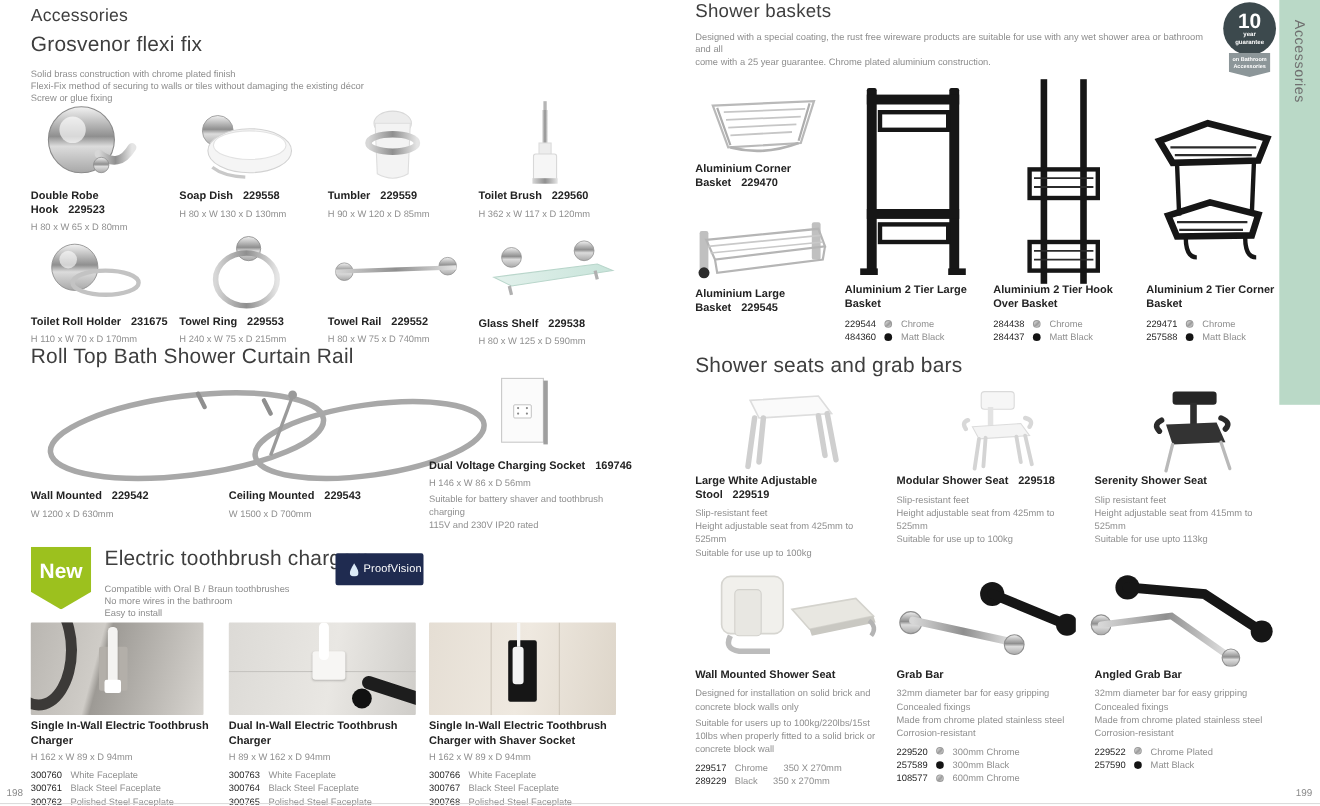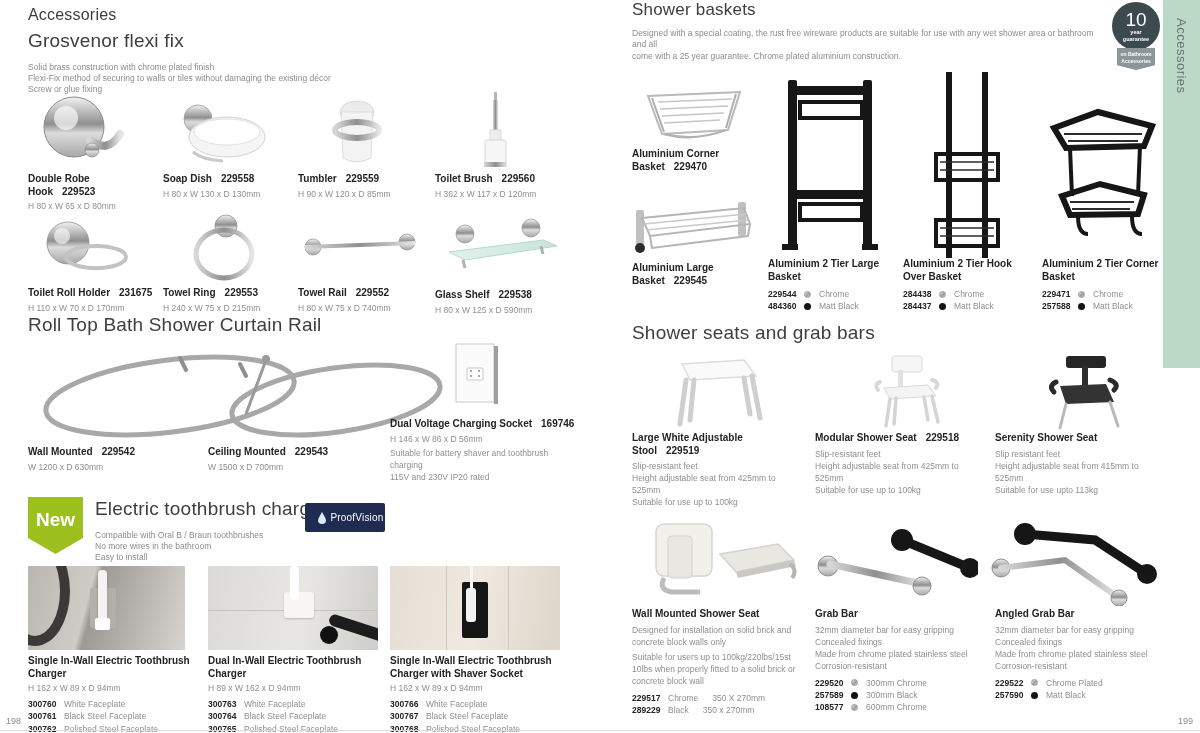--- a/index.html
+++ b/index.html
@@ -10,41 +10,41 @@
   .page-title { font-size:16px; font-weight:400; color:#3e3e3e; letter-spacing:.2px; }
   .sec-title { font-size:19px; font-weight:400; color:#3e3e3e; letter-spacing:.2px; }
   .bullets div { font-size:8.5px; color:#8d8d8d; line-height:1.32; }
   .pname { font-size:10px; font-weight:bold; color:#232323; line-height:1.25; }
   .pcode { margin-left:9px; }
   .dims { font-size:8.5px; color:#8f8f8f; margin-top:3px; }
   .feat { font-size:8.5px; color:#8f8f8f; line-height:1.3; margin-top:1px; }
   .featblock { margin-top:4px; }
   .vtable { margin-top:5px; }
   .vrow { display:flex; align-items:center; font-size:8.5px; line-height:1.45; }
-  .vcode { font-weight:bold; color:#232323; width:36px; flex:0 0 36px; }
+  .vcode { font-weight:normal; color:#232323; width:36px; flex:0 0 36px; }
   .vlabel { color:#8f8f8f; }
   .vsize { color:#8f8f8f; margin-left:14px; }
   .swatch { width:7px; height:7px; border-radius:50%; margin-right:8px; flex:0 0 7px; }
   .swatch.chrome { background:linear-gradient(135deg,#e9e9e9 0%,#9a9a9a 55%,#d8d8d8 100%); border:.5px solid #9a9a9a; }
   .swatch.black { background:#141414; }
   .pagenum { font-size:9px; color:#8a8a8a; }
   .photo { border-radius:1px; overflow:hidden; }
   .bottom-rule { position:absolute; left:0; right:0; bottom:2px; height:1px; background:#dcdcdc; }
   
   .new-badge { width:55px; height:57px; color:#fff; font-size:19px; font-weight:bold;
     display:flex; justify-content:center; padding-top:12px;
     clip-path:polygon(0 0,100% 0,100% 72%,50% 100%,0 72%); }
   
   .pv-logo { width:80px; height:29px; display:flex; align-items:center; justify-content:center; gap:4px;
     border-radius:2px;padding-left:12px; }
   .pv-text { color:#fff; font-size:10px; letter-spacing:.2px; }
   
   .g-badge-circle { width:48px; height:48px; border-radius:50%; display:flex; flex-direction:column;
     align-items:center; justify-content:center; color:#fff; }
-  .g-num { font-size:19px; font-weight:normal; line-height:1; }
+  .g-num { font-size:19px; font-weight:bold; line-height:1; }
   .g-small { font-size:5.5px; line-height:1.25; font-weight:bold; }
   .g-ribbon { width:38px; padding:3px 0 6px 0; text-align:center; color:#fff; font-size:5px; font-weight:bold;
     line-height:1.3; clip-path:polygon(0 0,100% 0,100% 78%,50% 100%,0 78%); }
   
   .side-tab { display:flex; justify-content:center; }
   .side-tab span { writing-mode:vertical-rl; font-size:13px; color:#6f6f6f; letter-spacing:.5px; padding-top:18px; }
 </style>
 </head>
 <body>
 

